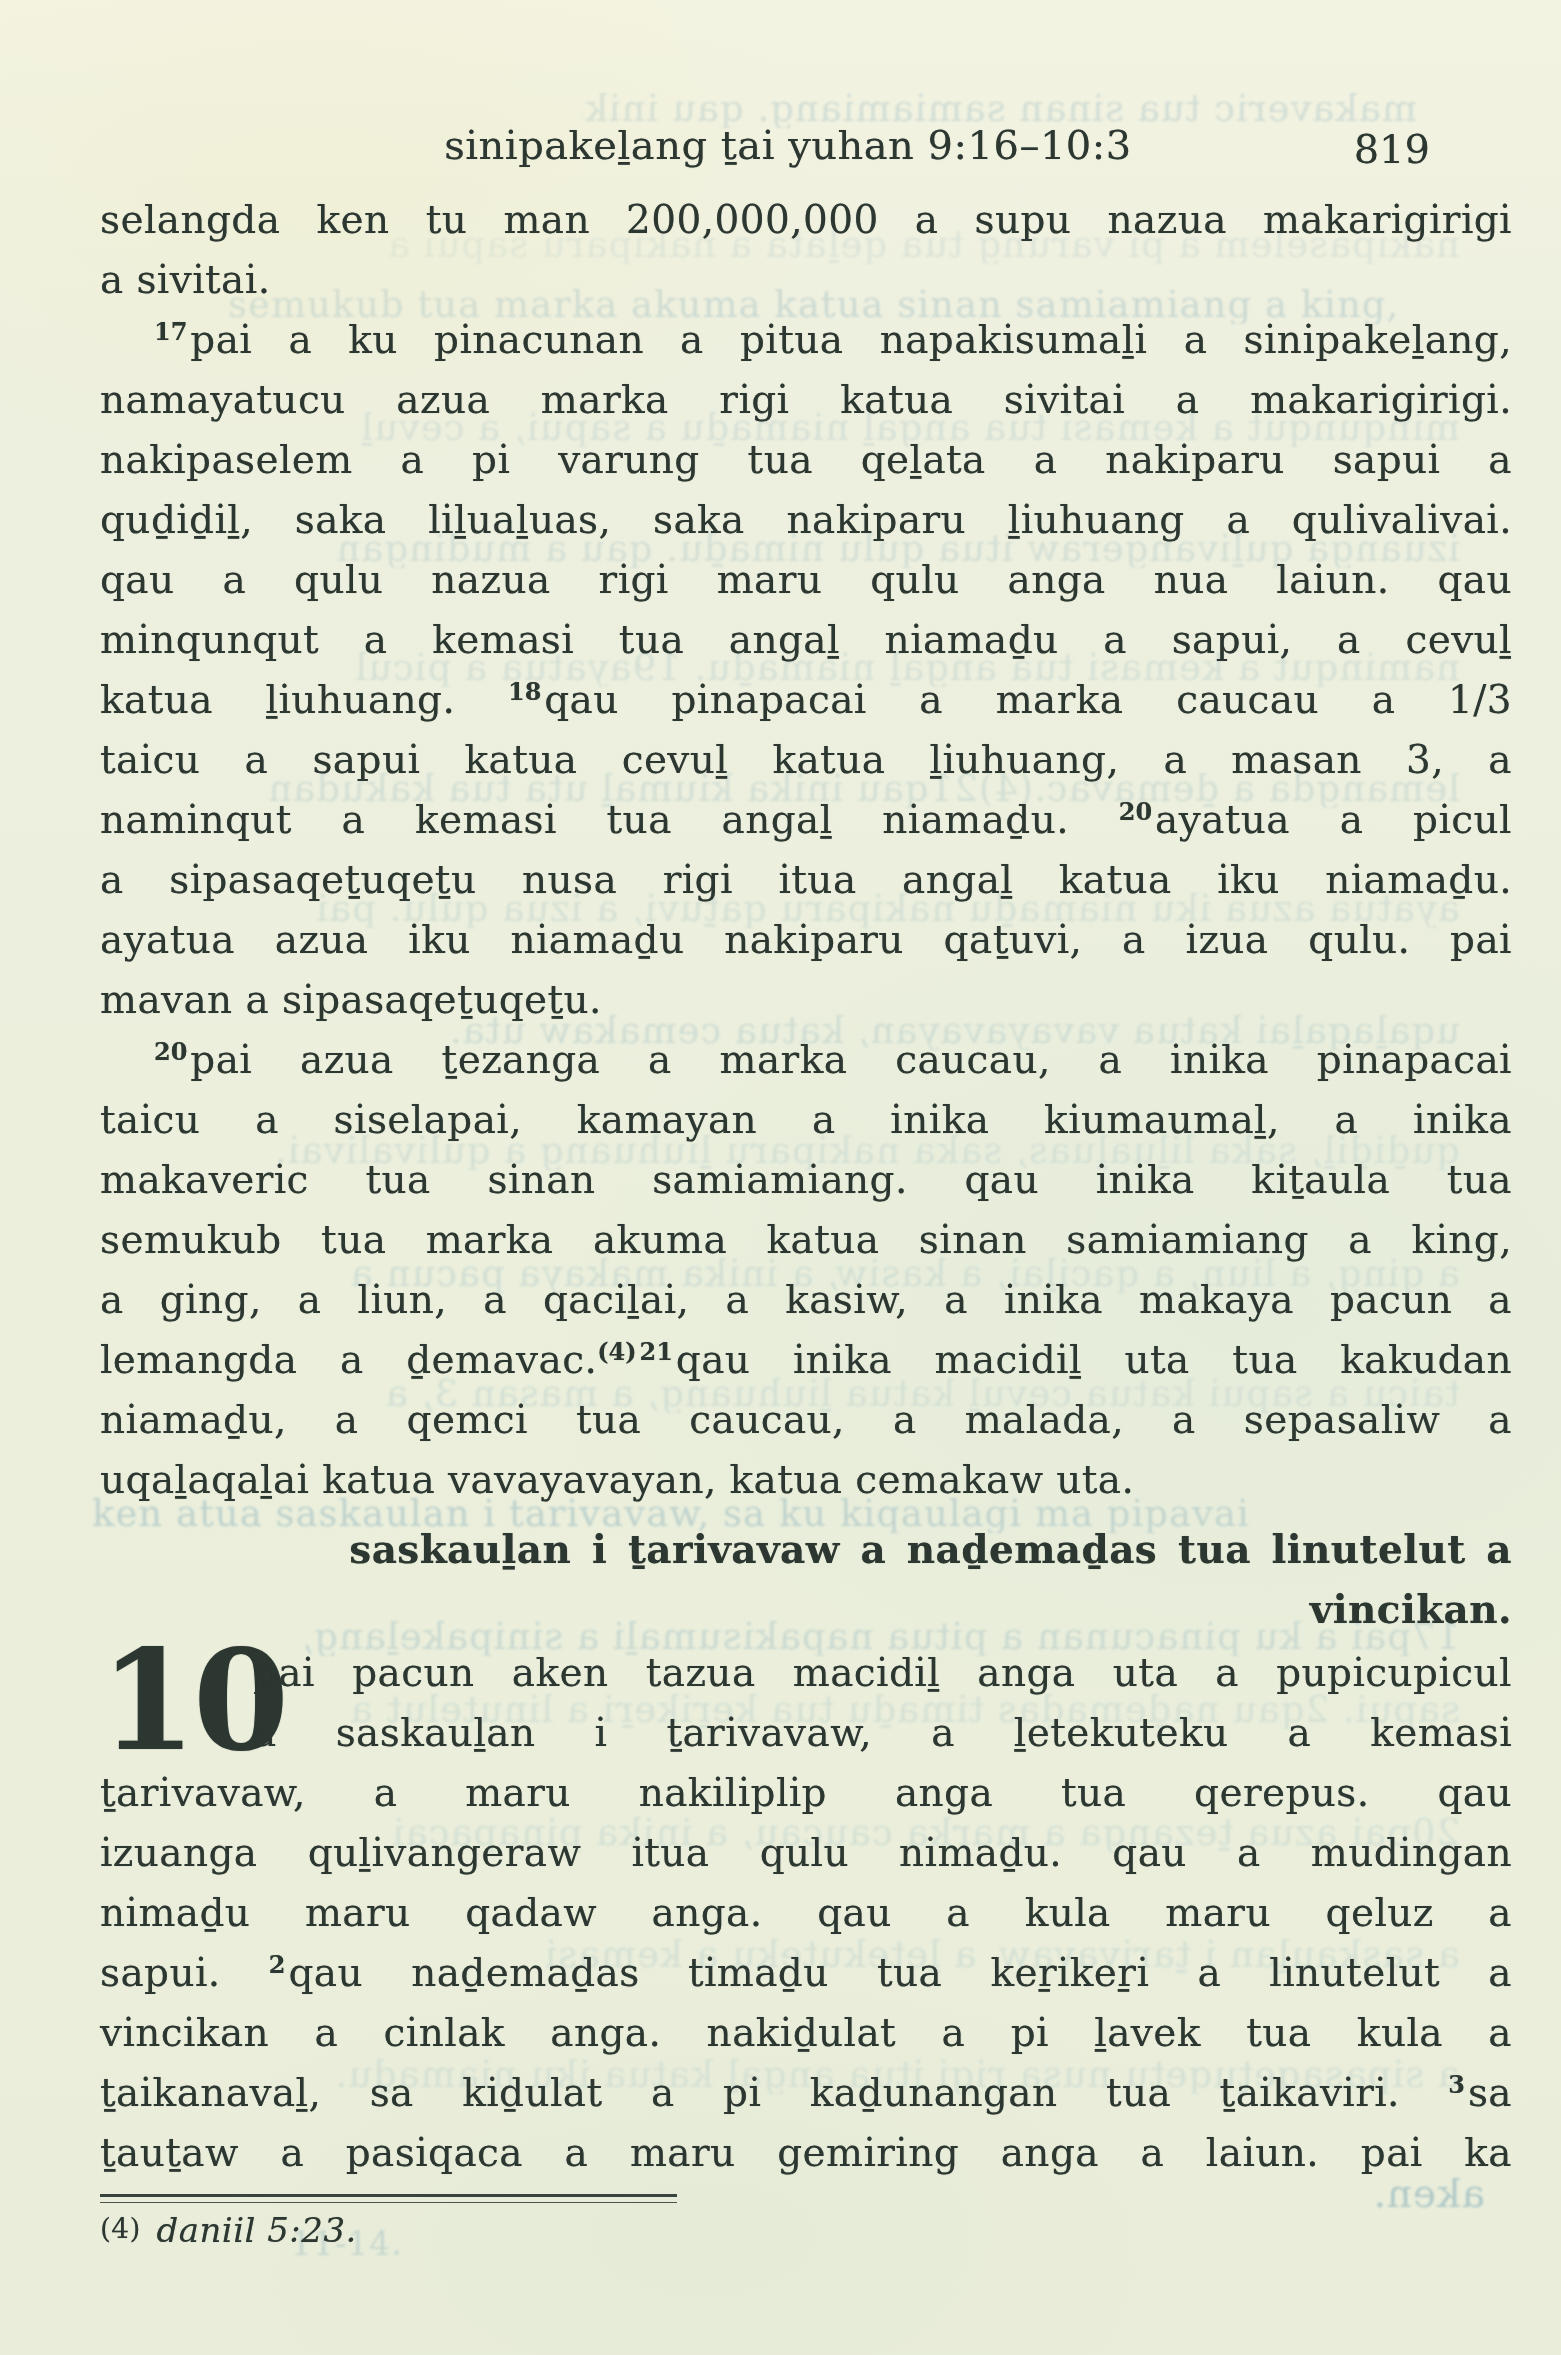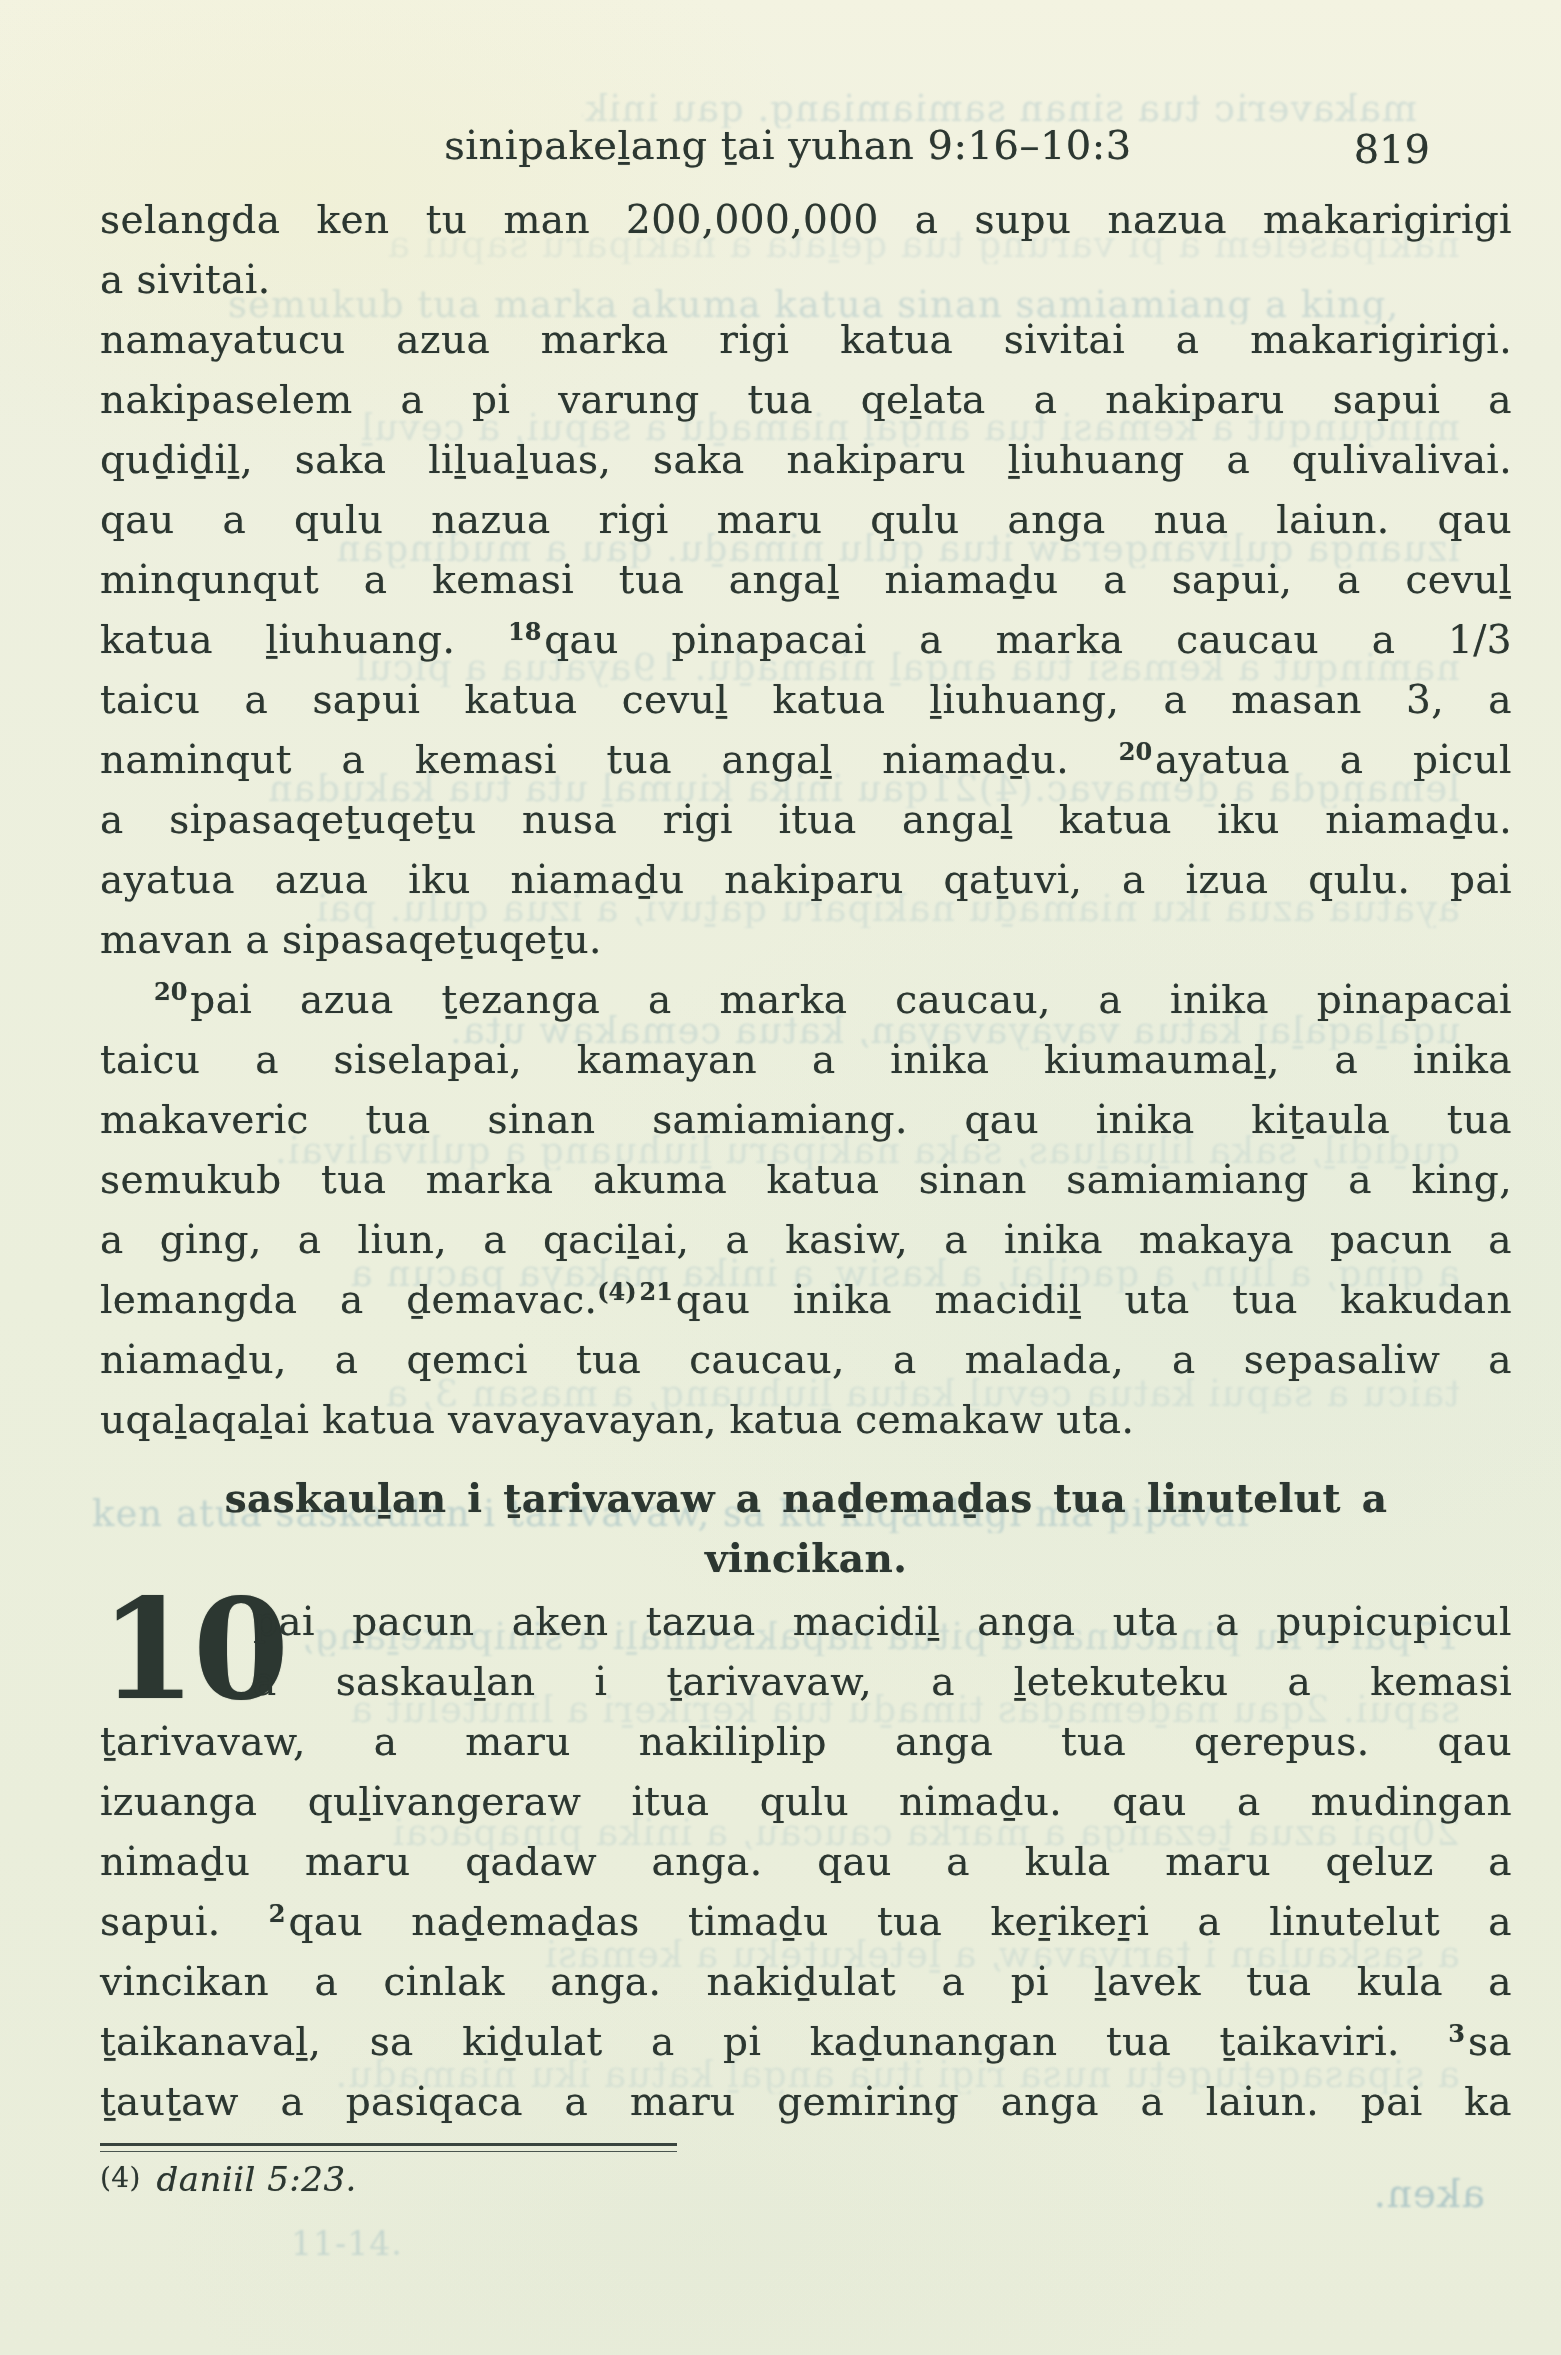--- a/index.html
+++ b/index.html
@@ -45,21 +45,21 @@
     font-size:39px;letter-spacing:0.4px;
     text-shadow:0 0 0.7px rgba(44,55,49,.55);
   }
   .line{height:60px;line-height:60px;white-space:normal;}
   .line.j{text-align:justify;text-align-last:justify;}
   .line.ind{text-indent:54px;}
   .sup{
     font-weight:700;font-size:24px;letter-spacing:0;
     position:relative;top:-12.6px;padding-right:2.9px;
   }
-  .heading{margin-top:18px;text-align:center;font-weight:700;word-spacing:6.8px;}
+  .heading{margin-top:9px;text-align:right;font-weight:700;word-spacing:6.8px;}
   .heading div{height:60px;line-height:60px;}
   .chapter{margin-top:3.9px;}
   .chapnum{
     float:left;width:153px;height:120px;
     font-size:138px;line-height:115px;font-weight:700;letter-spacing:-2.9px;
     text-shadow:0 0 1px rgba(44,55,49,.6);
   }
   .fnsep{
     margin-top:11.6px;width:577px;height:4.9px;
     border-top:3.9px solid #39443e;border-bottom:1.9px solid #4a554f;
@@ -97,20 +97,21 @@
 
   <div class="header">
     <div class="htitle">sinipakeḻang ṯai yuhan 9:16–10:3</div>
     <div class="pagenum">819</div>
   </div>
 
   <div class="textcol">
     <div id="body-lines">
         <div class="line j"><span>selangda ken tu man 200,000,000 a supu nazua makarigirigi</span></div>
         <div class="line"><span>a sivitai.</span></div>
+        <div class="line j ind"><span class="sup">17</span><span>pai a ku pinacunan a pitua napakisumaḻi a sinipakeḻang,</span></div>
         <div class="line j"><span>namayatucu azua marka rigi katua sivitai a makarigirigi.</span></div>
         <div class="line j"><span>nakipaselem a pi varung tua qeḻata a nakiparu sapui a</span></div>
         <div class="line j"><span>quḏiḏiḻ, saka liḻuaḻuas, saka nakiparu ḻiuhuang a qulivalivai.</span></div>
         <div class="line j"><span>qau a qulu nazua rigi maru qulu anga nua laiun. qau</span></div>
         <div class="line j"><span>minqunqut a kemasi tua angaḻ niamaḏu a sapui, a cevuḻ</span></div>
         <div class="line j"><span>katua ḻiuhuang. </span><span class="sup">18</span><span>qau pinapacai a marka caucau a 1/3</span></div>
         <div class="line j"><span>taicu a sapui katua cevuḻ katua ḻiuhuang, a masan 3, a</span></div>
         <div class="line j"><span>naminqut a kemasi tua angaḻ niamaḏu. </span><span class="sup">20</span><span>ayatua a picul</span></div>
         <div class="line j"><span>a sipasaqeṯuqeṯu nusa rigi itua angaḻ katua iku niamaḏu.</span></div>
         <div class="line j"><span>ayatua azua iku niamaḏu nakiparu qaṯuvi, a izua qulu. pai</span></div>

